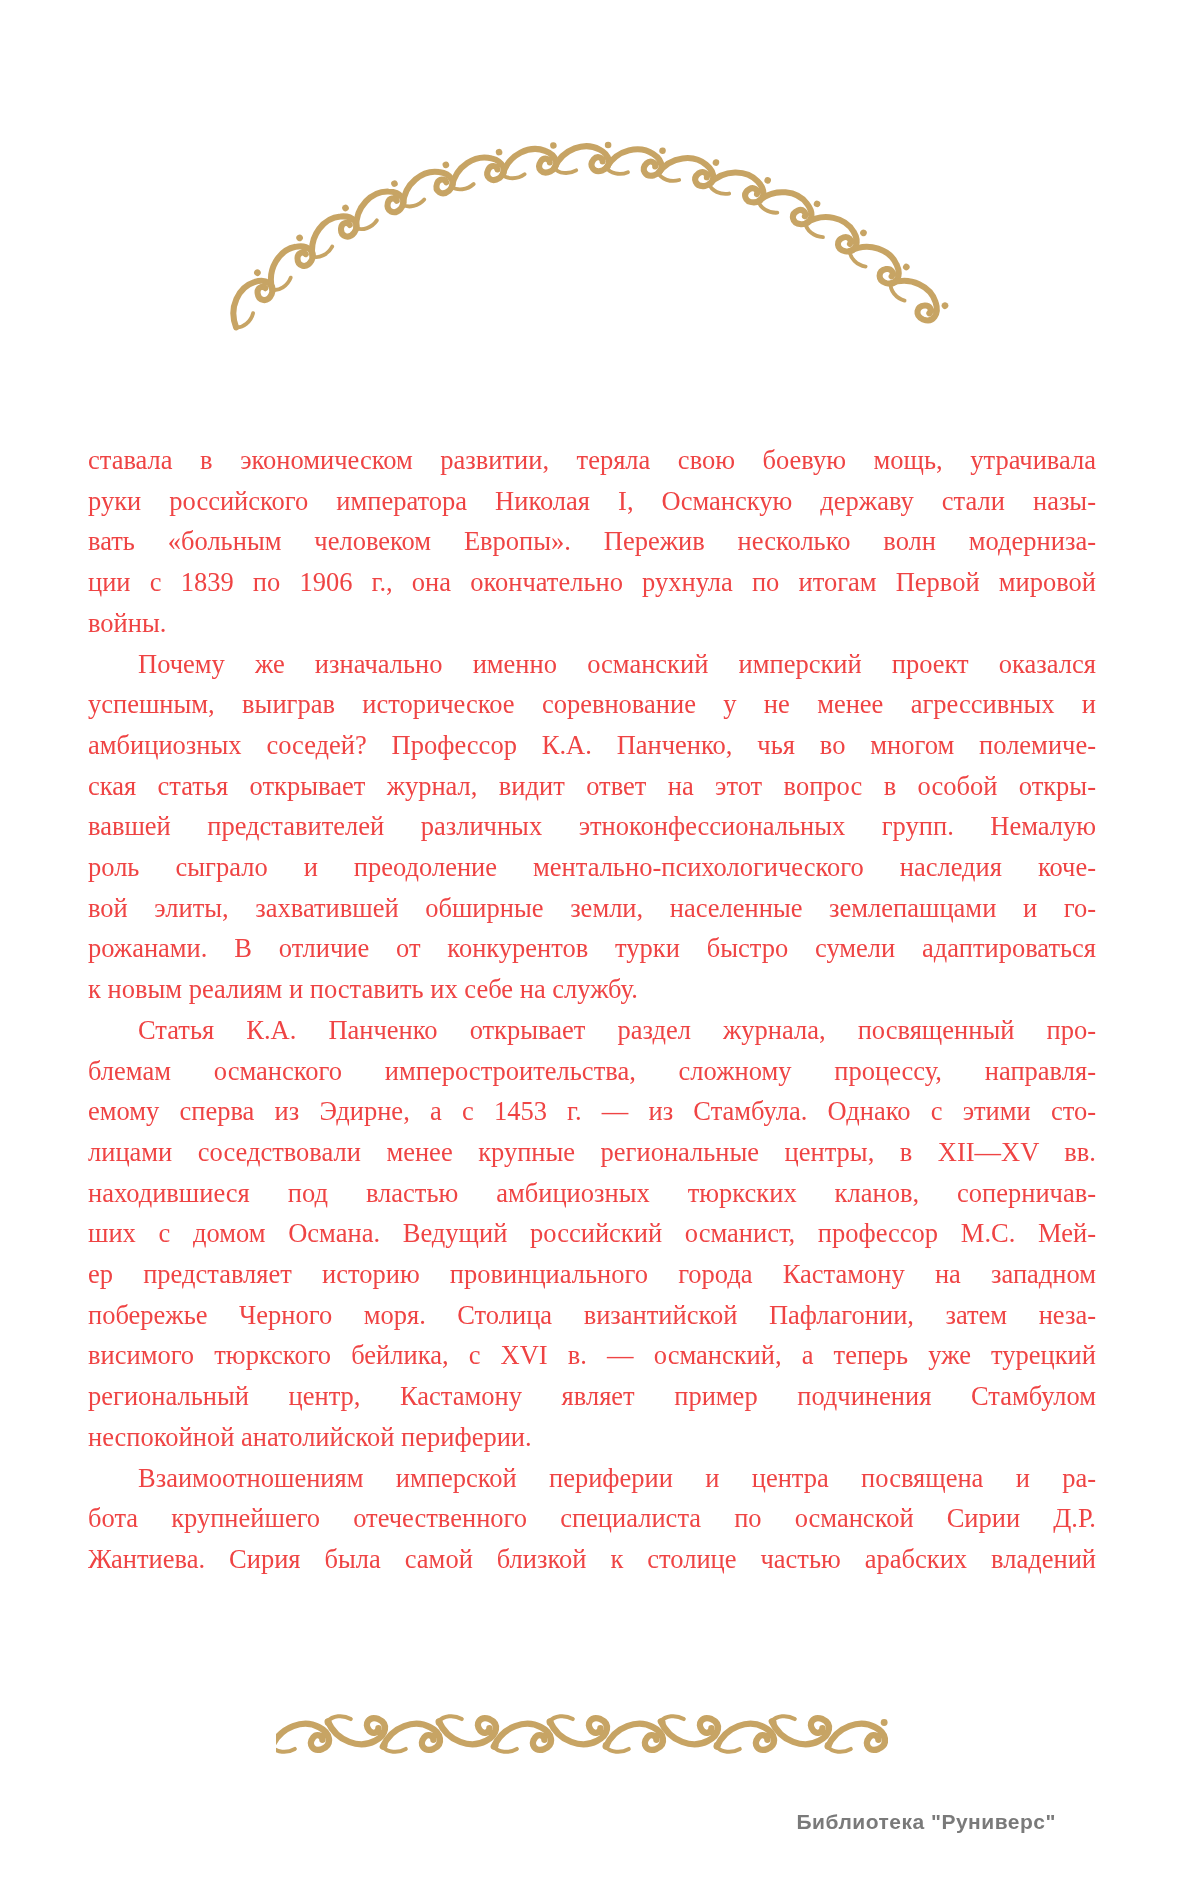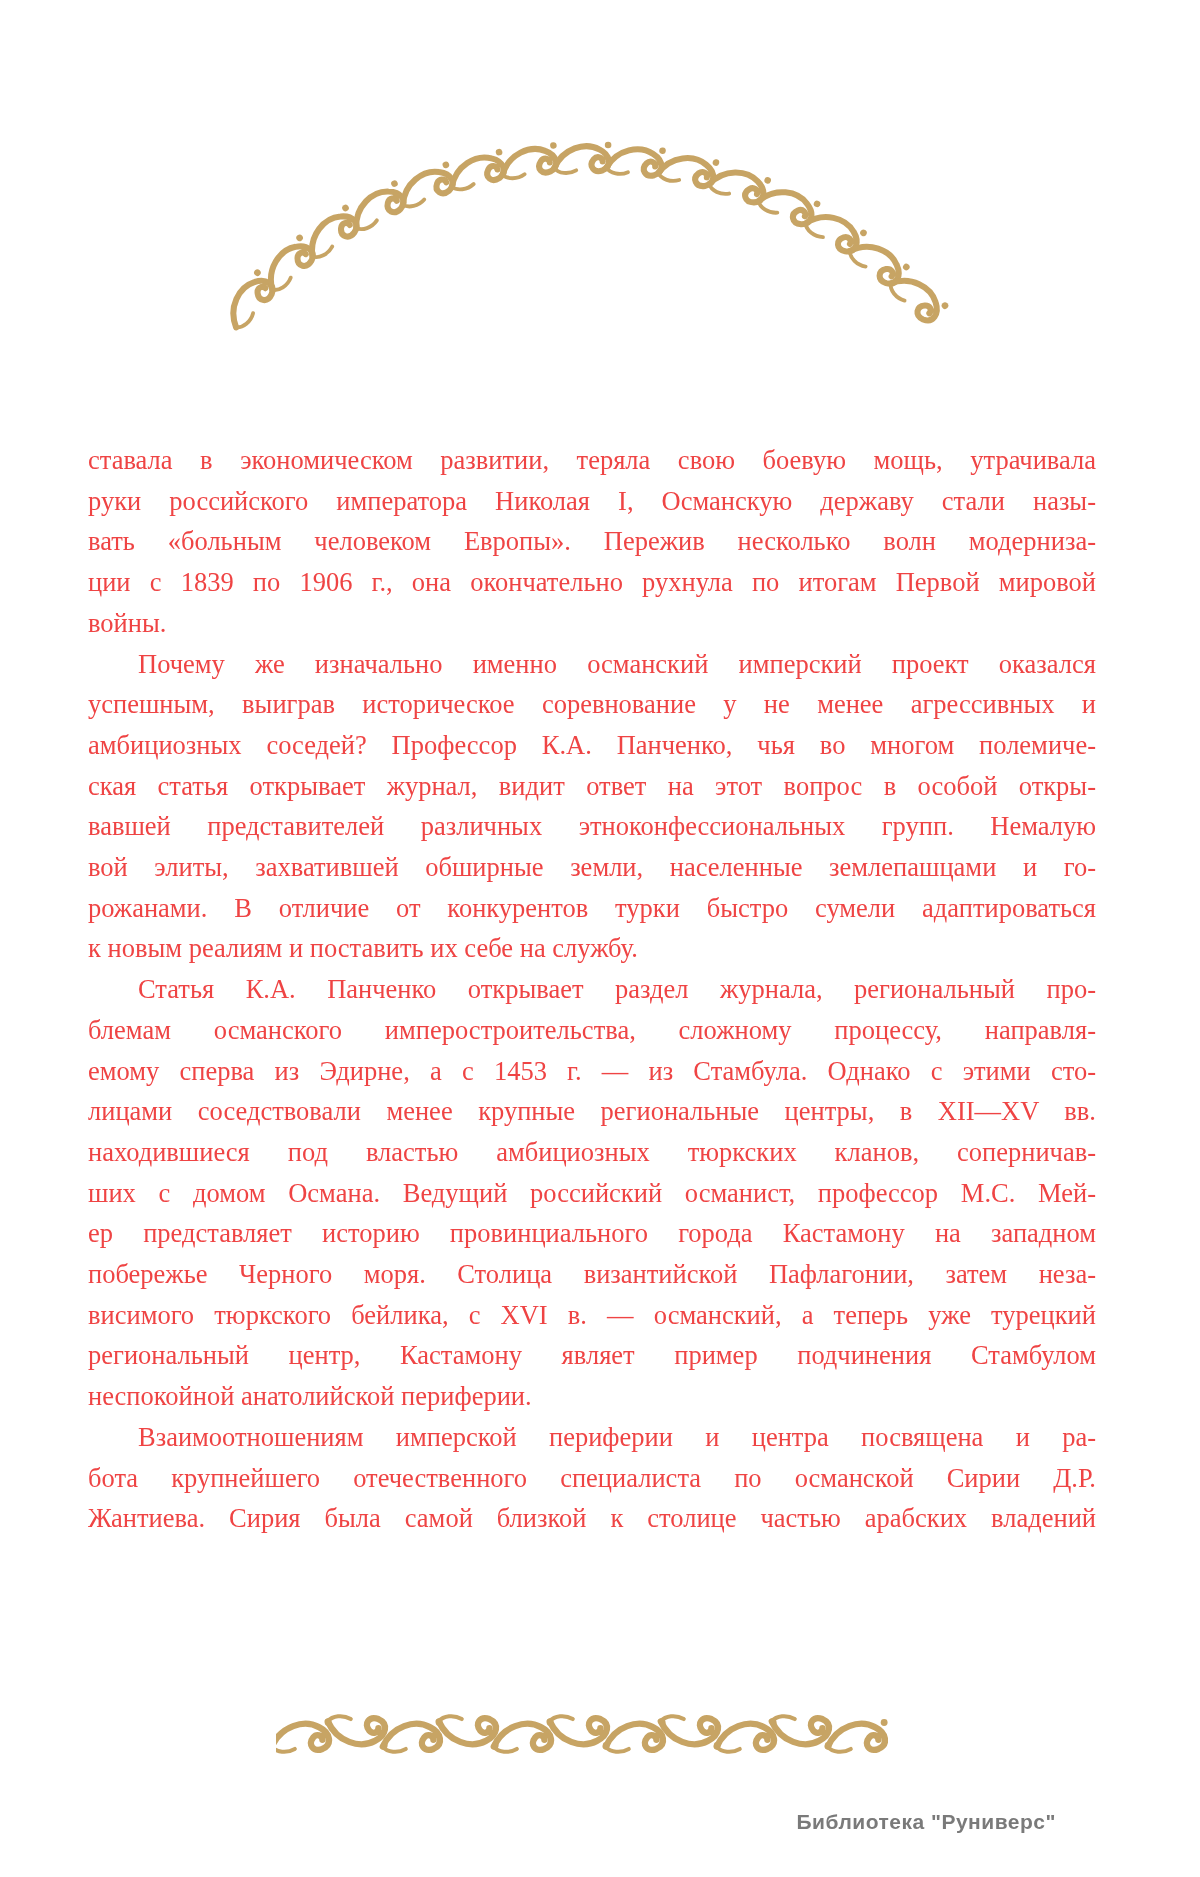--- a/index.html
+++ b/index.html
@@ -68,27 +68,28 @@
       <span class="ln">ции с 1839 по 1906 г., она окончательно рухнула по итогам Первой мировой</span>
       <span class="ln last">войны.</span>
     </p>
 
     <p class="para">
       <span class="ln ind">Почему же изначально именно османский имперский проект оказался</span>
       <span class="ln">успешным, выиграв историческое соревнование у не менее агрессивных и</span>
       <span class="ln">амбициозных соседей? Профессор К.А. Панченко, чья во многом полемиче-</span>
       <span class="ln">ская статья открывает журнал, видит ответ на этот вопрос в особой откры-</span>
       <span class="ln">вавшей представителей различных этноконфессиональных групп. Немалую</span>
+      <span class="ln">роль сыграло и преодоление ментально-психологического наследия коче-</span>
       <span class="ln">вой элиты, захватившей обширные земли, населенные землепашцами и го-</span>
       <span class="ln">рожанами. В отличие от конкурентов турки быстро сумели адаптироваться</span>
       <span class="ln last">к новым реалиям и поставить их себе на службу.</span>
     </p>
 
     <p class="para">
-      <span class="ln ind">Статья К.А. Панченко открывает раздел журнала, региональный про-</span>
+      <span class="ln ind">Статья К.А. Панченко открывает раздел журнала, посвященный про-</span>
       <span class="ln">блемам османского имперостроительства, сложному процессу, направля-</span>
       <span class="ln">емому сперва из Эдирне, а с 1453 г. — из Стамбула. Однако с этими сто-</span>
       <span class="ln">лицами соседствовали менее крупные региональные центры, в XII—XV вв.</span>
       <span class="ln">находившиеся под властью амбициозных тюркских кланов, соперничав-</span>
       <span class="ln">ших с домом Османа. Ведущий российский османист, профессор М.С. Мей-</span>
       <span class="ln">ер представляет историю провинциального города Кастамону на западном</span>
       <span class="ln">побережье Черного моря. Столица византийской Пафлагонии, затем неза-</span>
       <span class="ln">висимого тюркского бейлика, с XVI в. — османский, а теперь уже турецкий</span>
       <span class="ln">региональный центр, Кастамону являет пример подчинения Стамбулом</span>
       <span class="ln last">неспокойной анатолийской периферии.</span>

